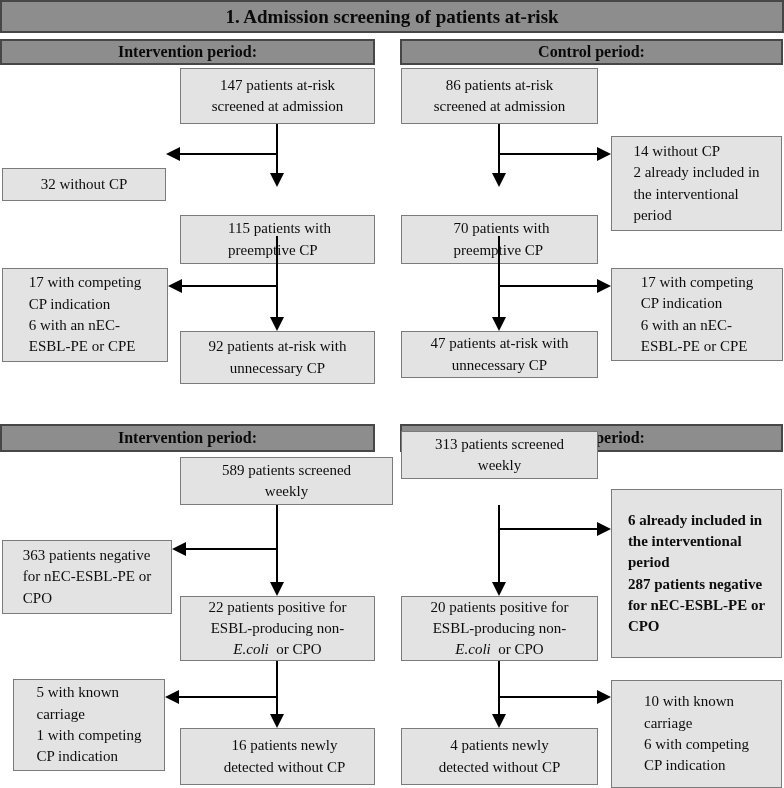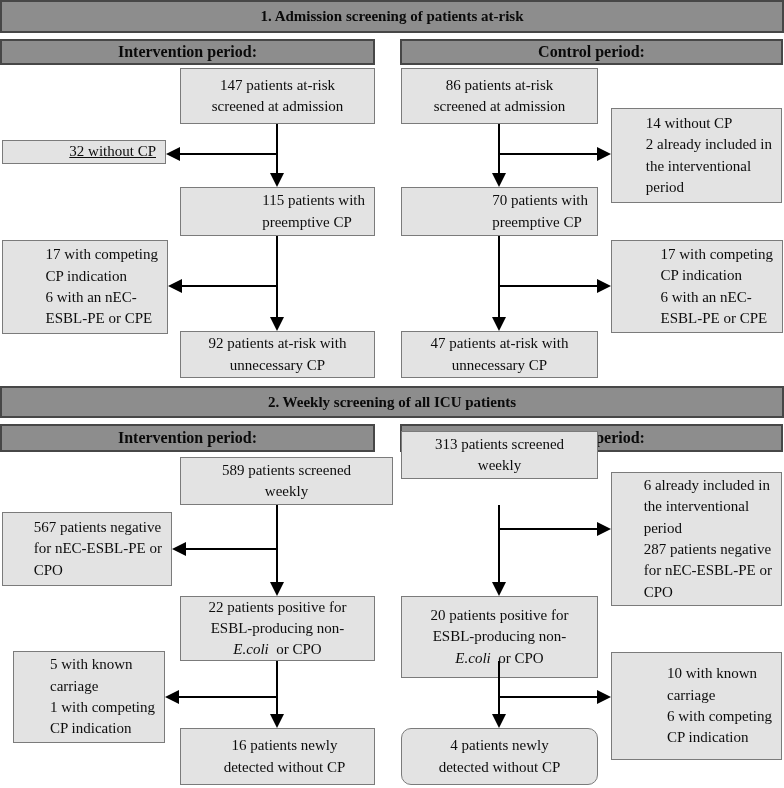--- a/index.html
+++ b/index.html
@@ -3,29 +3,29 @@
 <meta charset="utf-8">
 <style>
   html,body{margin:0;padding:0;background:#ffffff;}
   #canvas{
     position:relative;width:784px;height:788px;background:#ffffff;
     font-family:"Liberation Serif","DejaVu Serif",serif;color:#000000;overflow:hidden;
   }
   .band{
     position:absolute;background:#8d8d8d;border:2px solid #474747;box-sizing:border-box;
     display:flex;align-items:center;justify-content:center;
-    font-weight:bold;font-size:15px;color:#0a0a0a;
+    font-weight:bold;font-size:19px;color:#0a0a0a;
   }
   .box{
     position:absolute;background:#e3e3e3;border:1.5px solid #7b7b7b;box-sizing:border-box;
     display:flex;align-items:center;font-size:15px;line-height:1.42;
     white-space:pre-line;padding:2px 9px;color:#0d0d0d;
   }
   .box.center{justify-content:center;text-align:center;}
-  .box.left{justify-content:flex-end;text-align:left;}
+  .box.left{justify-content:center;text-align:left;margin-top:28px;}
   .vline,.hline{position:absolute;background:#000000;}
   .vline{width:2px;}
   .hline{height:2px;}
   .ah{position:absolute;width:0;height:0;}
   .ah.down{border-left:7px solid transparent;border-right:7px solid transparent;border-top:14px solid #000;}
   .ah.left{border-top:7px solid transparent;border-bottom:7px solid transparent;border-right:14px solid #000;}
   .ah.right{border-top:7px solid transparent;border-bottom:7px solid transparent;border-left:14px solid #000;}
   .it{font-style:italic;}
 </style>
 </head>
@@ -40,34 +40,34 @@
     <span>Intervention period:</span>
   </div>
   <div class="band" style="left:400px;top:39px;width:383px;height:26px;font-size:16px;">
     <span>Control period:</span>
   </div>
 
   <div class="box center" style="left:180px;top:68px;width:195px;height:56px;">
     <span>147 patients at-risk
 screened at admission</span>
   </div>
-  <div class="box left" style="left:2px;top:140px;width:164px;height:24px;text-decoration:underline;">
+  <div class="box left" style="left:2px;top:140px;width:164px;height:33px;">
     <span>32 without CP</span>
   </div>
   <div class="box left" style="left:180px;top:187px;width:195px;height:49px;padding-left:13px;">
     <span>115 patients with
 preemptive CP</span>
   </div>
   <div class="box left" style="left:2px;top:240px;width:166px;height:94px;">
     <span>17 with competing
 CP indication
 6 with an nEC-
 ESBL-PE or CPE</span>
   </div>
-  <div class="box center" style="left:180px;top:331px;width:195px;height:47px;">
+  <div class="box center" style="left:180px;top:331px;width:195px;height:53px;">
     <span>92 patients at-risk with
 unnecessary CP</span>
   </div>
 
   <div class="vline" style="left:276px;top:124px;height:49px;"></div>
   <div class="ah down" style="left:270px;top:173px;"></div>
   <div class="hline" style="left:180px;top:153px;width:98px;"></div>
   <div class="ah left" style="left:166px;top:147px;"></div>
   <div class="vline" style="left:276px;top:236px;height:81px;"></div>
   <div class="ah down" style="left:270px;top:317px;"></div>
@@ -101,36 +101,33 @@
 
   <div class="vline" style="left:498px;top:124px;height:49px;"></div>
   <div class="ah down" style="left:492px;top:173px;"></div>
   <div class="hline" style="left:498px;top:153px;width:99px;"></div>
   <div class="ah right" style="left:597px;top:147px;"></div>
   <div class="vline" style="left:498px;top:236px;height:81px;"></div>
   <div class="ah down" style="left:492px;top:317px;"></div>
   <div class="hline" style="left:498px;top:285px;width:99px;"></div>
   <div class="ah right" style="left:597px;top:279px;"></div>
 
-  <div class="band" style="left:0;top:386px;width:784px;height:32px;">
-    <span>2. Weekly screening of all ICU patients</span>
-  </div>
   <div class="band" style="left:0;top:424px;width:375px;height:28px;font-size:16px;">
     <span>Intervention period:</span>
   </div>
   <div class="band" style="left:400px;top:424px;width:383px;height:28px;font-size:16px;">
     <span>Control period:</span>
   </div>
 
   <div class="box center" style="left:180px;top:457px;width:213px;height:48px;">
     <span>589 patients screened
 weekly</span>
   </div>
   <div class="box left" style="left:2px;top:512px;width:170px;height:74px;">
-    <span>567 patients negative
+    <span>363 patients negative
 for nEC-ESBL-PE or
 CPO</span>
   </div>
   <div class="box center" style="left:180px;top:596px;width:195px;height:65px;">
     <span><span>22 patients positive for
 ESBL-producing non-
 </span><span class="it">E.coli</span><span> &nbsp;or CPO</span></span>
   </div>
   <div class="box left" style="left:13px;top:651px;width:152px;height:92px;">
     <span>5 with known
@@ -149,40 +146,40 @@
   <div class="ah left" style="left:172px;top:542px;"></div>
   <div class="vline" style="left:276px;top:661px;height:53px;"></div>
   <div class="ah down" style="left:270px;top:714px;"></div>
   <div class="hline" style="left:179px;top:696px;width:99px;"></div>
   <div class="ah left" style="left:165px;top:690px;"></div>
 
   <div class="box center" style="left:401px;top:431px;width:197px;height:48px;">
     <span>313 patients screened
 weekly</span>
   </div>
-  <div class="box left" style="left:611px;top:472px;width:171px;height:134px;">
+  <div class="box left" style="left:611px;top:461px;width:171px;height:169px;font-weight:bold;">
     <span>6 already included in
 the interventional
 period
 287 patients negative
 for nEC-ESBL-PE or
 CPO</span>
   </div>
-  <div class="box center" style="left:401px;top:596px;width:197px;height:82px;">
+  <div class="box center" style="left:401px;top:596px;width:197px;height:65px;">
     <span><span>20 patients positive for
 ESBL-producing non-
 </span><span class="it">E.coli</span><span> &nbsp;or CPO</span></span>
   </div>
   <div class="box left" style="left:611px;top:652px;width:171px;height:108px;">
     <span>10 with known
 carriage
 6 with competing
 CP indication</span>
   </div>
-  <div class="box center" style="left:401px;top:728px;width:197px;height:57px;border-radius:10px;">
+  <div class="box center" style="left:401px;top:728px;width:197px;height:57px;">
     <span>4 patients newly
 detected without CP</span>
   </div>
 
   <div class="vline" style="left:498px;top:505px;height:77px;"></div>
   <div class="ah down" style="left:492px;top:582px;"></div>
   <div class="hline" style="left:498px;top:528px;width:99px;"></div>
   <div class="ah right" style="left:597px;top:522px;"></div>
   <div class="vline" style="left:498px;top:661px;height:53px;"></div>
   <div class="ah down" style="left:492px;top:714px;"></div>

